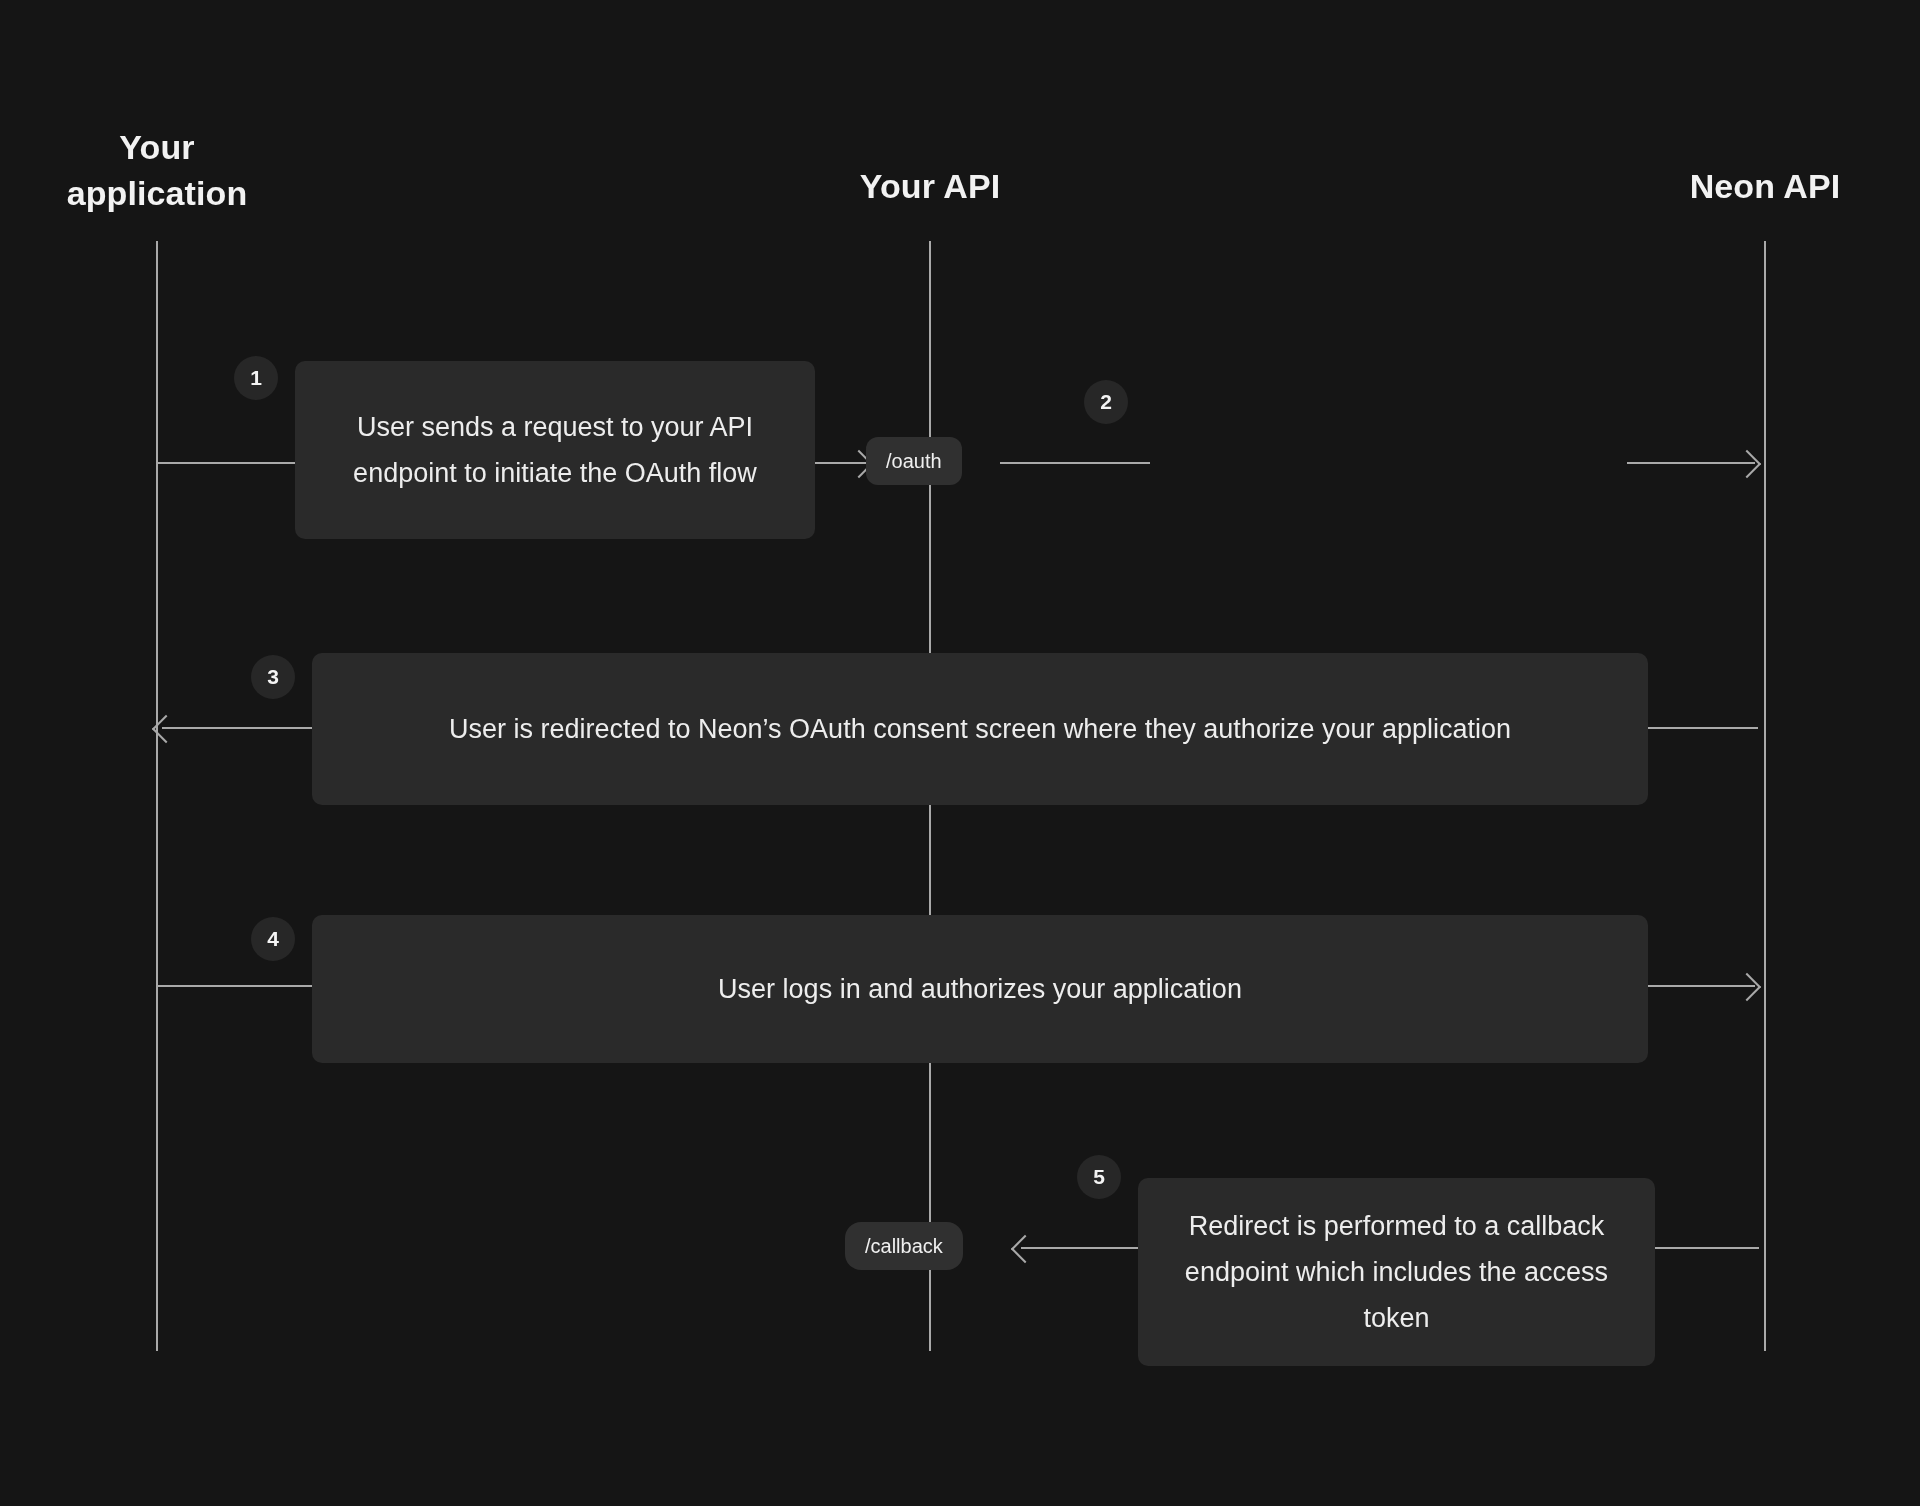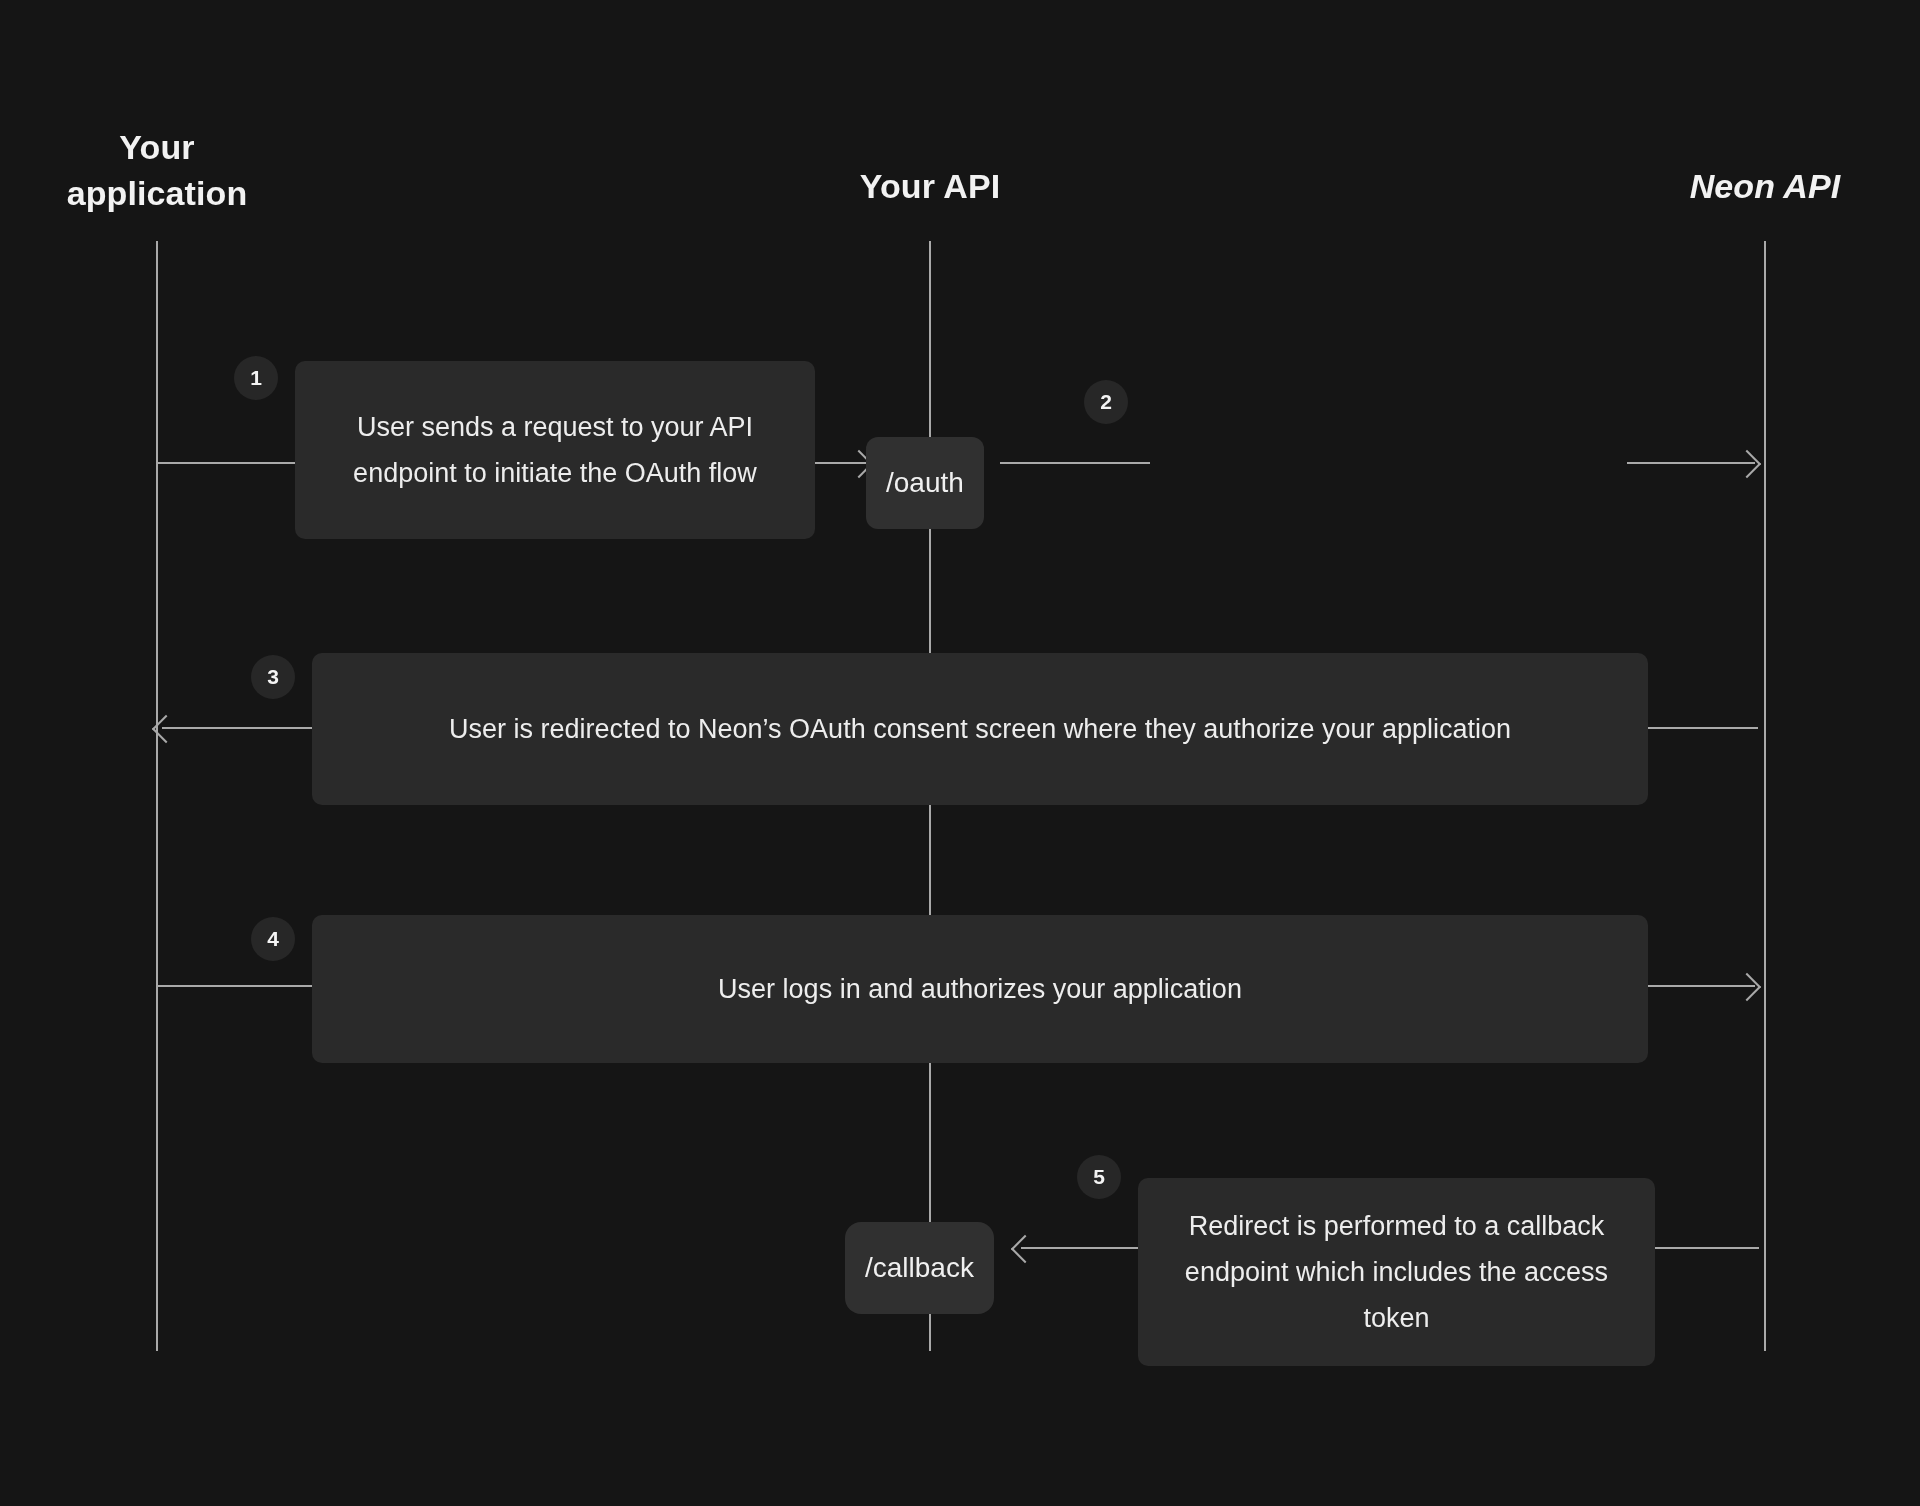--- a/index.html
+++ b/index.html
@@ -76,39 +76,39 @@
     justify-content:center;
     z-index:3;
   }
 
   
   .pill{
     position:absolute;
     background:#303030;
     border-radius:12px;
     color:#f0f0f0;
-    font-size:28px;
+    font-size:20px;
     line-height:1;
     display:flex;
     align-items:center;
     justify-content:center;
-    padding:32px 20px;
+    padding:14px 20px;
     z-index:4;
     white-space:nowrap;
   }
 </style>
 </head>
 <body>
 
 <div id="stage">
 
   <div class="lane-title" style="left:780px;top:163px;width:300px;">Your API</div>
   <div class="lane-title" style="left:7px;top:124px;width:300px;">Your
 application</div>
-  <div class="lane-title" style="left:1615px;top:163px;width:300px;font-style:italic;">Neon API</div>
+  <div class="lane-title" style="left:1615px;top:163px;width:300px;">Neon API</div>
 
   <div class="lifeline" style="left:156px;"></div>
   <div class="lifeline" style="left:929px;"></div>
   <div class="lifeline" style="left:1764px;"></div>
 
   <div class="hline" style="left:157px;top:462px;width:710px;"></div>
   <div class="arrow right" style="left:849px;top:454px;"></div>
   <div class="badge" style="left:234px;top:356px;">1</div>
   <div class="msgbox" style="left:295px;top:361px;width:520px;height:178px;">
     <span>User sends a request to your API endpoint to initiate the OAuth flow</span>

